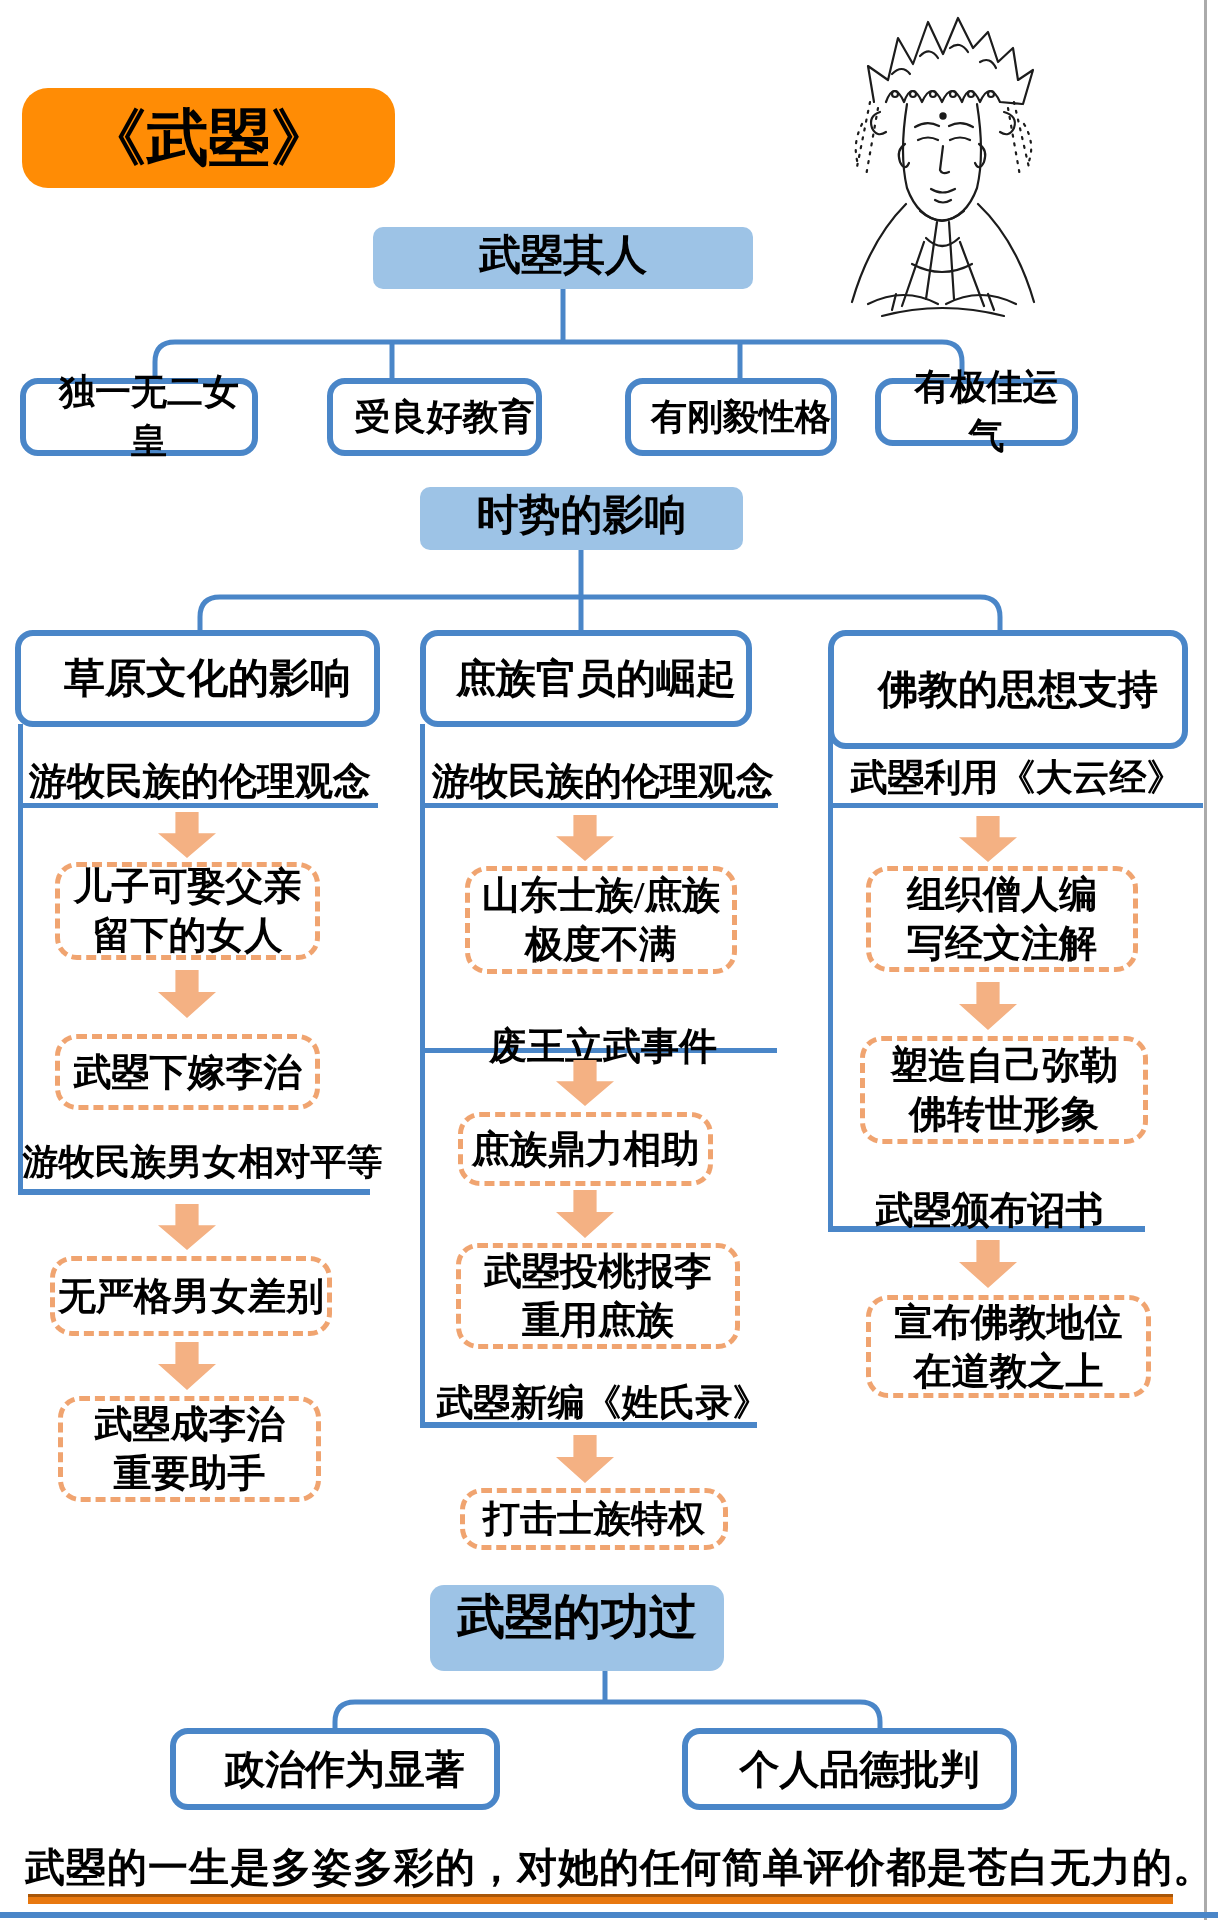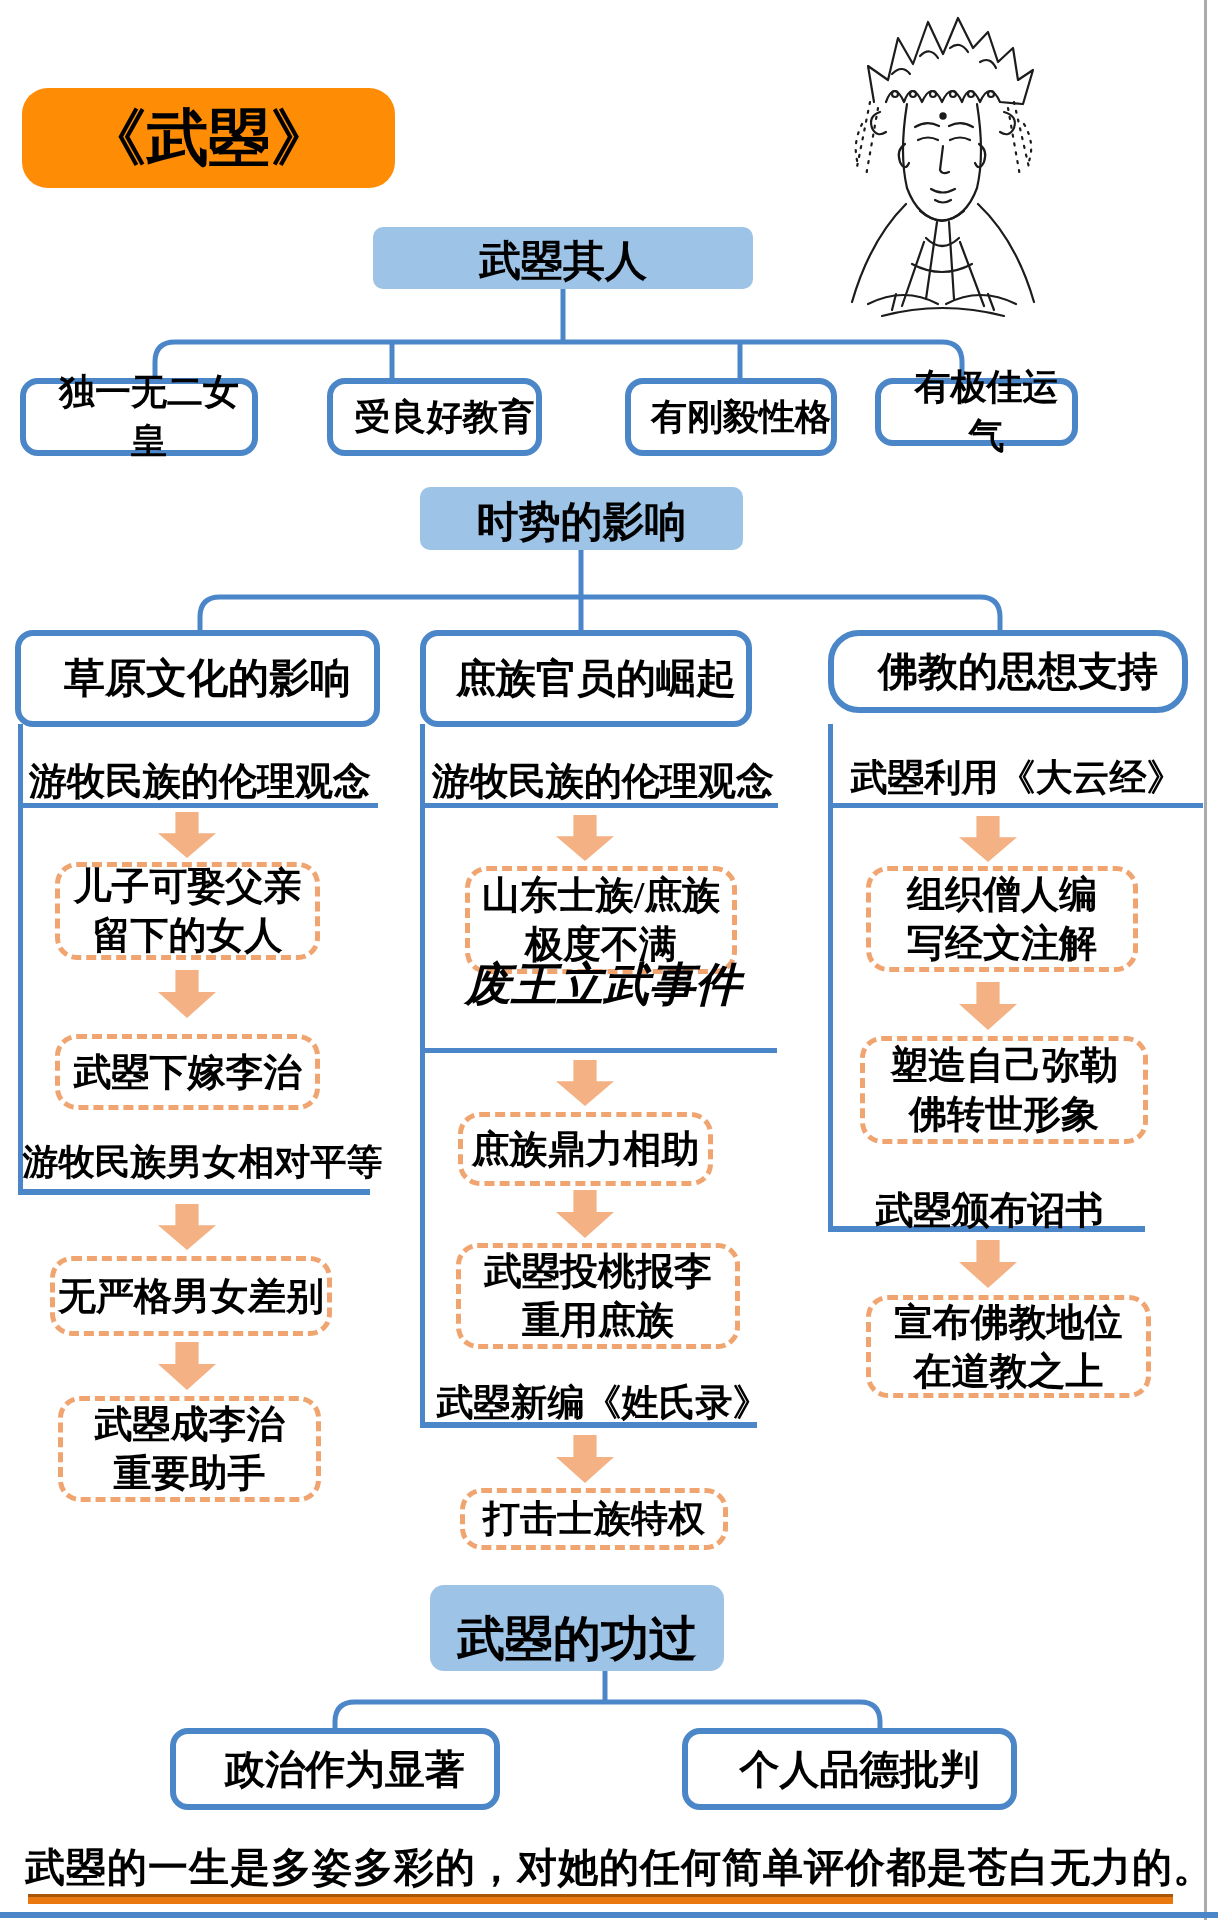--- a/index.html
+++ b/index.html
@@ -4,21 +4,21 @@
 <style>
   html,body{margin:0;padding:0;background:#fff;}
   #canvas{
     position:relative;width:1218px;height:1920px;background:#ffffff;overflow:hidden;
     font-family:"Liberation Serif", serif;color:#000;
   }
   .abs{position:absolute;}
   
   .bluefill{
     background:#9DC3E6;border-radius:10px;font-weight:bold;
-    display:flex;align-items:flex-end;justify-content:center;text-align:center;font-family:Liberation Mono, monospace;
+    display:flex;align-items:flex-start;justify-content:center;text-align:center;font-family:Liberation Mono, monospace;
   }
   
   .wbox{
     background:#fff;border:6px solid #4a86c8;border-radius:18px;font-weight:bold;
     display:flex;align-items:center;justify-content:center;text-align:center;box-sizing:border-box;padding-left:20px;
   }
   
   .dashed{
     background:#fff;border:5px dashed #f0a470;border-radius:22px;font-weight:bold;
     display:flex;align-items:center;justify-content:center;text-align:center;
@@ -136,21 +136,21 @@
   <div class="abs bluefill" style="left:420px;top:487px;width:323px;height:63px;font-size:42px;">
     <span>时势的影响</span>
   </div>
 
   <div class="abs wbox" style="left:420px;top:630px;width:332px;height:97px;font-size:40px;">
     <span>庶族官员的崛起</span>
   </div>
   <div class="abs wbox" style="left:15px;top:630px;width:365px;height:97px;font-size:41px;">
     <span>草原文化的影响</span>
   </div>
-  <div class="abs wbox" style="left:828px;top:630px;width:360px;height:83px;font-size:40px;border-radius:31px;">
+  <div class="abs wbox" style="left:828px;top:630px;width:360px;height:119px;font-size:40px;">
     <span>佛教的思想支持</span>
   </div>
 
   <div class="abs bline" style="left:18px;top:724px;width:5px;height:470px;"></div>
   <div class="abs bline" style="left:18px;top:803px;width:360px;height:5px;"></div>
   <div class="abs bline" style="left:18px;top:1189px;width:352px;height:6px;"></div>
 
   <div class="abs shelftext" style="left:20px;top:756px;width:360px;font-size:38px;">游牧民族的伦理观念</div>
 
   <div class="abs down-arrow" style="left:158px;top:812px;width:58px;height:46px;"></div>
@@ -173,21 +173,21 @@
   <div class="abs bline" style="left:420px;top:803px;width:358px;height:5px;"></div>
   <div class="abs bline" style="left:420px;top:1048px;width:357px;height:5px;"></div>
   <div class="abs bline" style="left:420px;top:1422px;width:337px;height:6px;"></div>
 
   <div class="abs shelftext" style="left:428px;top:756px;width:350px;font-size:38px;">游牧民族的伦理观念</div>
 
   <div class="abs down-arrow" style="left:556px;top:815px;width:58px;height:46px;"></div>
   <div class="abs dashed" style="left:465px;top:866px;width:272px;height:108px;">山东士族/庶族
 极度不满</div>
 
-  <div class="abs shelftext" style="left:428px;top:954px;width:350px;font-size:46px;font-style:italic;">废王立武事件</div>
+  <div class="abs shelftext" style="left:428px;top:1021px;width:350px;font-size:38px;">废王立武事件</div>
 
   <div class="abs down-arrow" style="left:556px;top:1060px;width:58px;height:46px;"></div>
   <div class="abs dashed" style="left:458px;top:1112px;width:255px;height:74px;">庶族鼎力相助</div>
 
   <div class="abs down-arrow" style="left:556px;top:1190px;width:58px;height:48px;"></div>
   <div class="abs dashed" style="left:456px;top:1243px;width:284px;height:106px;">武曌投桃报李
 重用庶族</div>
 
   <div class="abs shelftext" style="left:418px;top:1378px;width:370px;font-size:37px;">武曌新编《姓氏录》</div>
 

